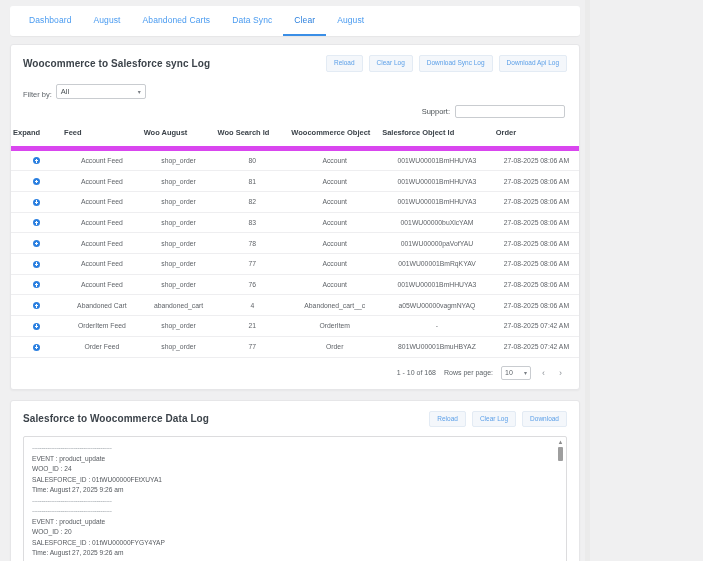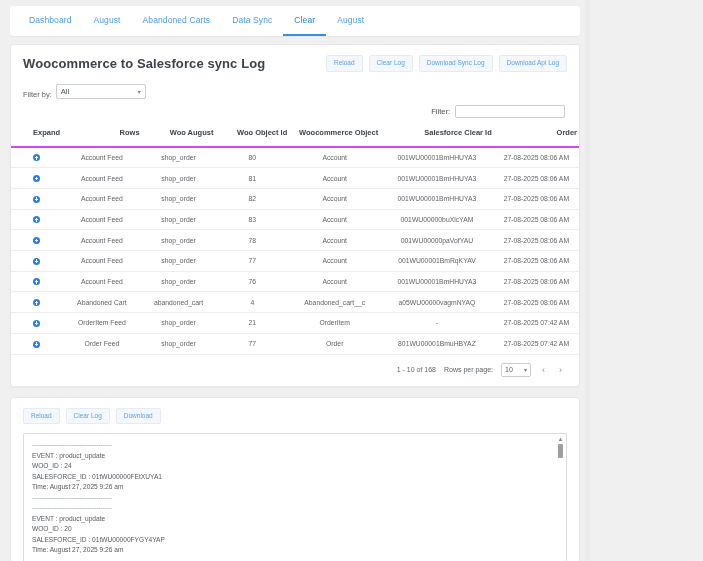--- a/index.html
+++ b/index.html
@@ -52,21 +52,21 @@
     box-shadow: 0 1px 2px rgba(0,0,0,0.04);
     margin-bottom: 10px;
   }
   .card-head {
     display: flex;
     align-items: center;
     justify-content: space-between;
     padding: 10px 12px 9px 12px;
   }
   .card-title {
-    font-size: 13px;
+    font-size: 10px;
     font-weight: bold;
     color: #3c434a;
     letter-spacing: .1px;
   }
   .btn-group { display: flex; gap: 6px; }
   .btn {
     font-size: 6.5px;
     color: #5b9fe8;
     background: #f4f7fb;
     border: 1px solid #e3ebf4;
@@ -124,22 +124,22 @@
   table.log-table {
     width: 100%;
     border-collapse: collapse;
     table-layout: fixed;
   }
   table.log-table th {
     font-size: 7.5px;
     font-weight: bold;
     color: #3c434a;
     padding: 5px 2px 9px 2px;
-    text-align: right;
-    border-bottom: 2px solid #d946ef;
+    text-align: left;
+    border-bottom: 5px solid #d946ef;
   }
   table.log-table td {
     font-size: 6.8px;
     color: #5f6368;
     padding: 6px 2px;
     text-align: center;
     border-bottom: 1px solid #eeeef0;
     overflow: hidden;
     white-space: nowrap;
   }
@@ -274,42 +274,42 @@
 
     <div class="filter-row">
       <span class="filter-label">Filter by:</span>
       <div class="select">
         <span>All</span>
         <span class="caret">▾</span>
       </div>
     </div>
 
     <div class="search-row">
-      <span class="search-label">Filter:</span>
+      <span class="search-label">Support:</span>
       <input class="search-box" type="text" placeholder="" style="">
     </div>
 
     <table class="log-table">
       <colgroup>
         <col class="c-expand">
           <col class="c-feed">
           <col class="c-wobj">
           <col class="c-wid">
         <col class="c-sobj">
           <col class="c-sid">
           <col class="c-time">
       </colgroup>
       <thead>
         <tr id="table-head-row">
             <th>Expand</th>
-            <th>Rows</th>
+            <th>Feed</th>
             <th>Woo August</th>
-            <th>Woo Object Id</th>
+            <th>Woo Search Id</th>
             <th>Woocommerce Object</th>
-            <th>Salesforce Clear Id</th>
+            <th>Salesforce Object Id</th>
             <th>Order</th>
           </tr>
       </thead>
       <tbody id="table-body">
           <tr>
             <td><span class="expand-icon"></span></td>
             <td>Account Feed</td>
             <td>shop_order</td>
             <td>80</td>
             <td>Account</td>
@@ -407,20 +407,21 @@
         <span>10</span>
         <span class="caret">▾</span>
       </div>
       <span class="arrow">‹</span>
       <span class="arrow">›</span>
     </div>
   </div>
 
   <div class="card">
     <div class="card-head">
+      <div class="card-title">Salesforce to Woocommerce Data Log</div>
       <div class="btn-group" id="data-buttons">
           <button class="btn">Reload</button>
           <button class="btn">Clear Log</button>
           <button class="btn">Download</button>
         </div>
     </div>
 
     <div class="log-box-wrap">
       <div class="log-box">
         <div class="log-inner" id="log-content"><div class="log-entry"><div class="log-sep">------------------------------------------</div><div>EVENT : product_update</div><div>WOO_ID : 24</div><div>SALESFORCE_ID : 01tWU00000FEtXUYA1</div><div>Time: August 27, 2025 9:26 am</div><div class="log-sep">------------------------------------------</div></div><div class="log-entry"><div class="log-sep">------------------------------------------</div><div>EVENT : product_update</div><div>WOO_ID : 20</div><div>SALESFORCE_ID : 01tWU00000FYGY4YAP</div><div>Time: August 27, 2025 9:26 am</div><div class="log-sep">------------------------------------------</div></div></div>

